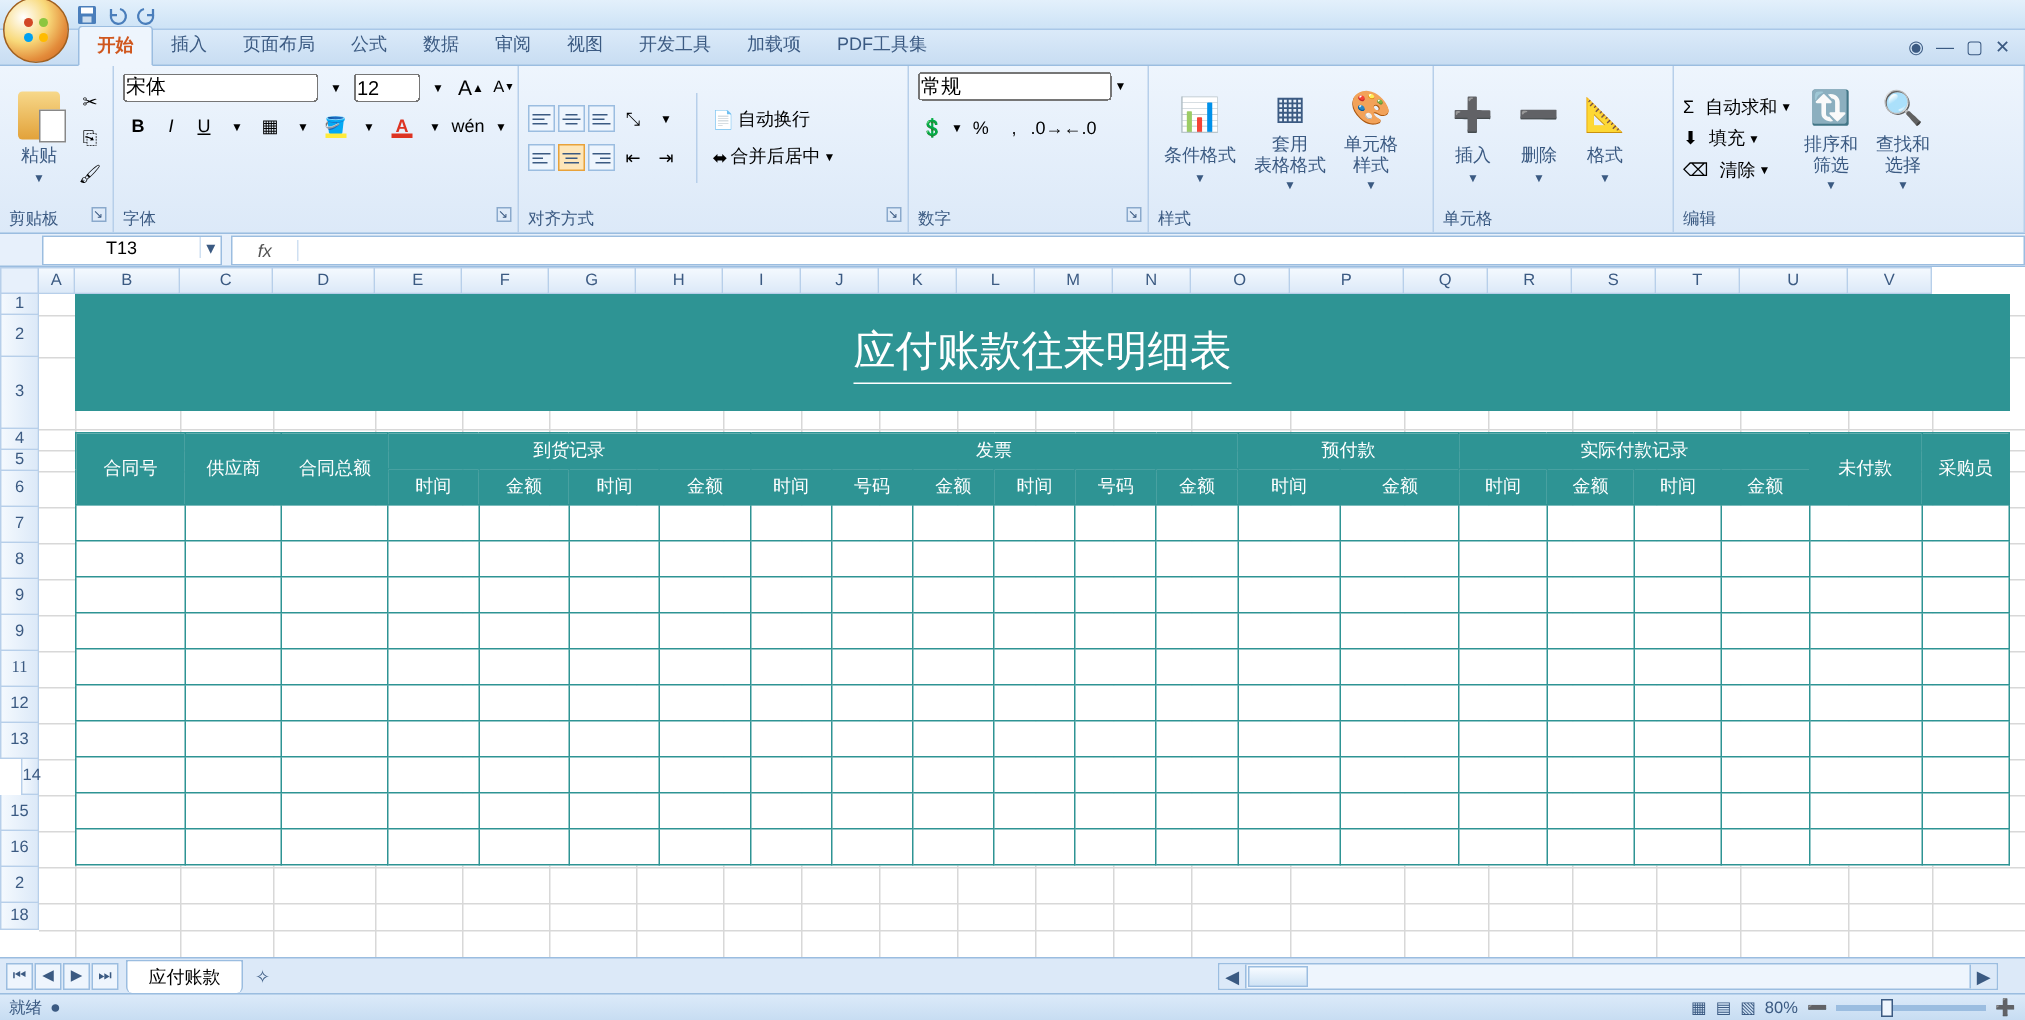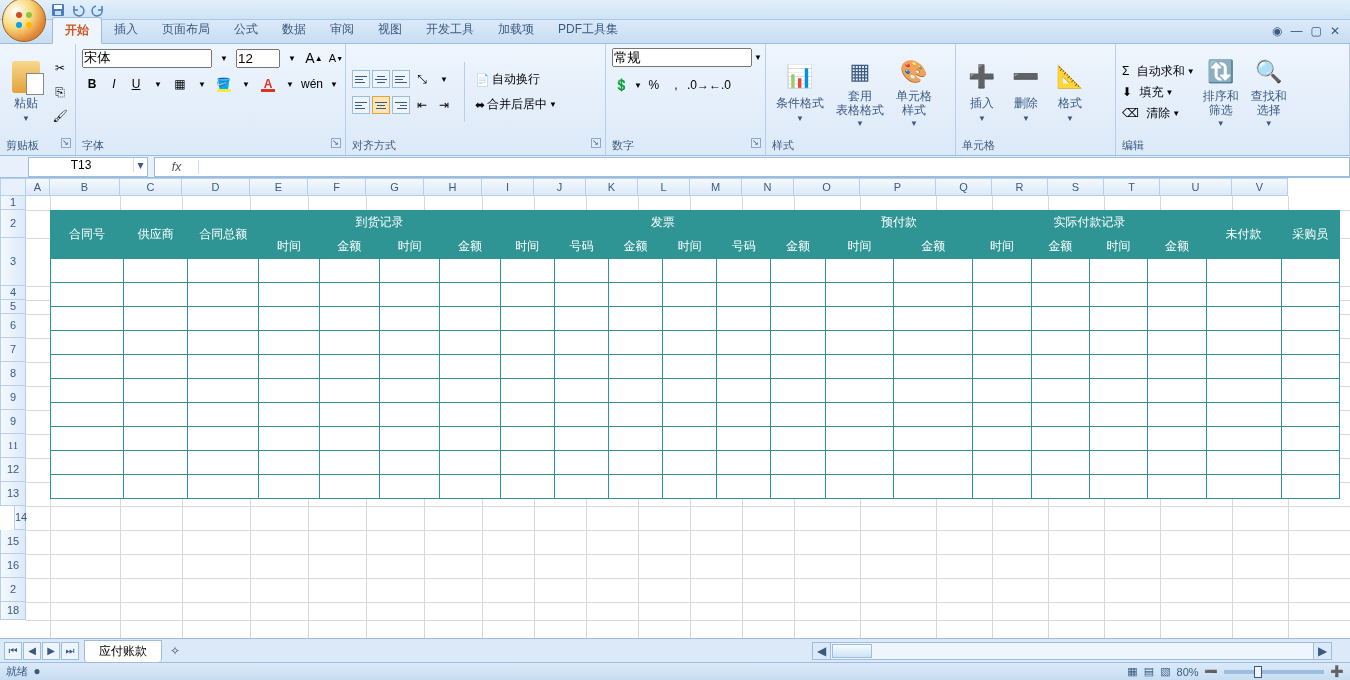--- a/index.html
+++ b/index.html
@@ -256,21 +256,21 @@
             <span style="font-size:8px">▼</span>
           </div>
       </div>
     </div>
     <div class="group-label"><span>对齐方式</span><span class="launcher">↘</span></div>
   </div>
 
   <div class="group" style="width:160px">
     <div class="group-body col" style="gap:8px;align-items:flex-start">
       <div class="row">
-          <input class="rb" style="width: 140px;" value="常规">
+          <input class="rb" style="width: 129px;" value="常规">
           <span style="font-size:8px">▼</span>
         </div>
       <div class="row">
         <span class="btn-sm">💲</span>
           <span style="font-size:8px">▼</span>
         <span class="btn-sm">%</span>
         <span class="btn-sm">,</span>
         <span class="btn-sm">.0→</span>
         <span class="btn-sm">←.0</span>
       </div>
@@ -438,20 +438,23 @@
         <div class="gline-h" style="top: 286px;"></div>
         <div class="gline-h" style="top: 310px;"></div>
         <div class="gline-h" style="top: 334px;"></div>
         <div class="gline-h" style="top: 358px;"></div>
         <div class="gline-h" style="top: 382px;"></div>
         <div class="gline-h" style="top: 406px;"></div>
         <div class="gline-h" style="top: 424px;"></div>
       </div>
 
     <div class="report">
+      <div class="title">
+          <span>应付账款往来明细表</span>
+        </div>
       <div style="height:14px"></div>
       <table>
         <colgroup id="repcols">
             <col style="width: 70px;">
             <col style="width: 62px;">
             <col style="width: 68px;">
             <col style="width: 58px;">
             <col style="width: 58px;">
             <col style="width: 58px;">
             <col style="width: 58px;">

